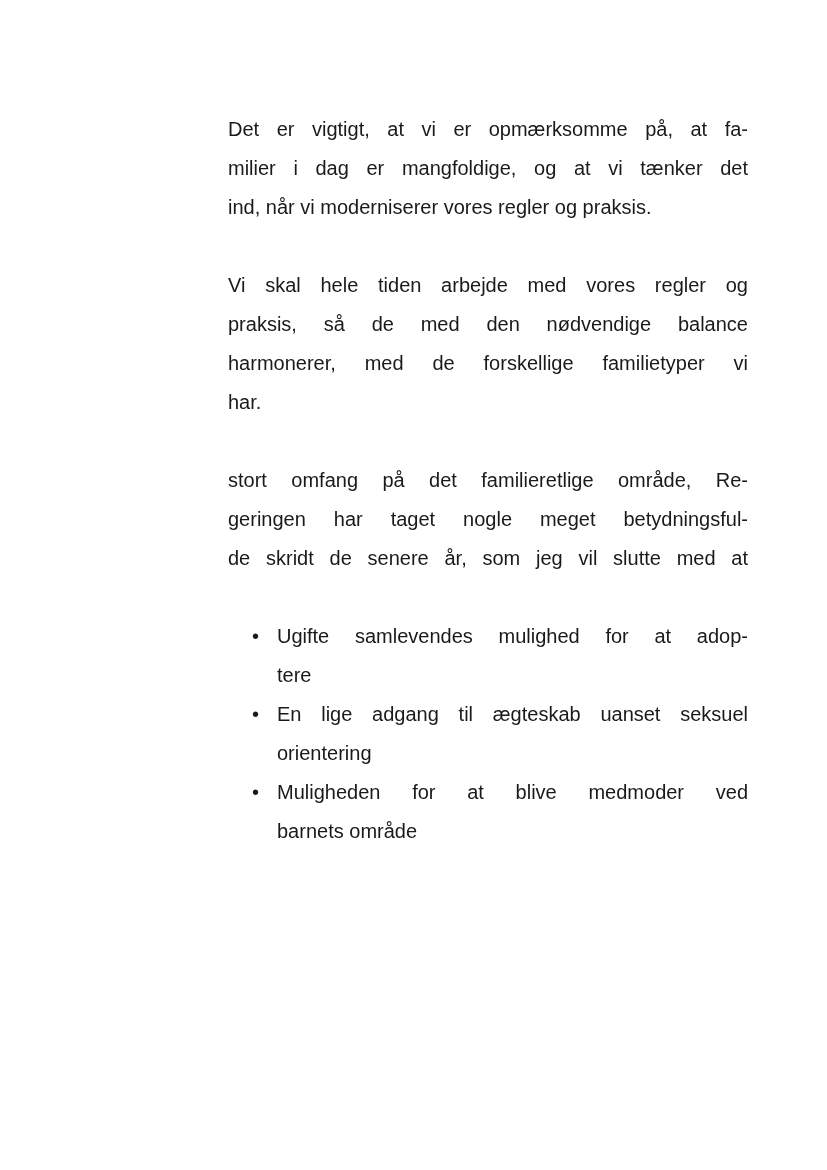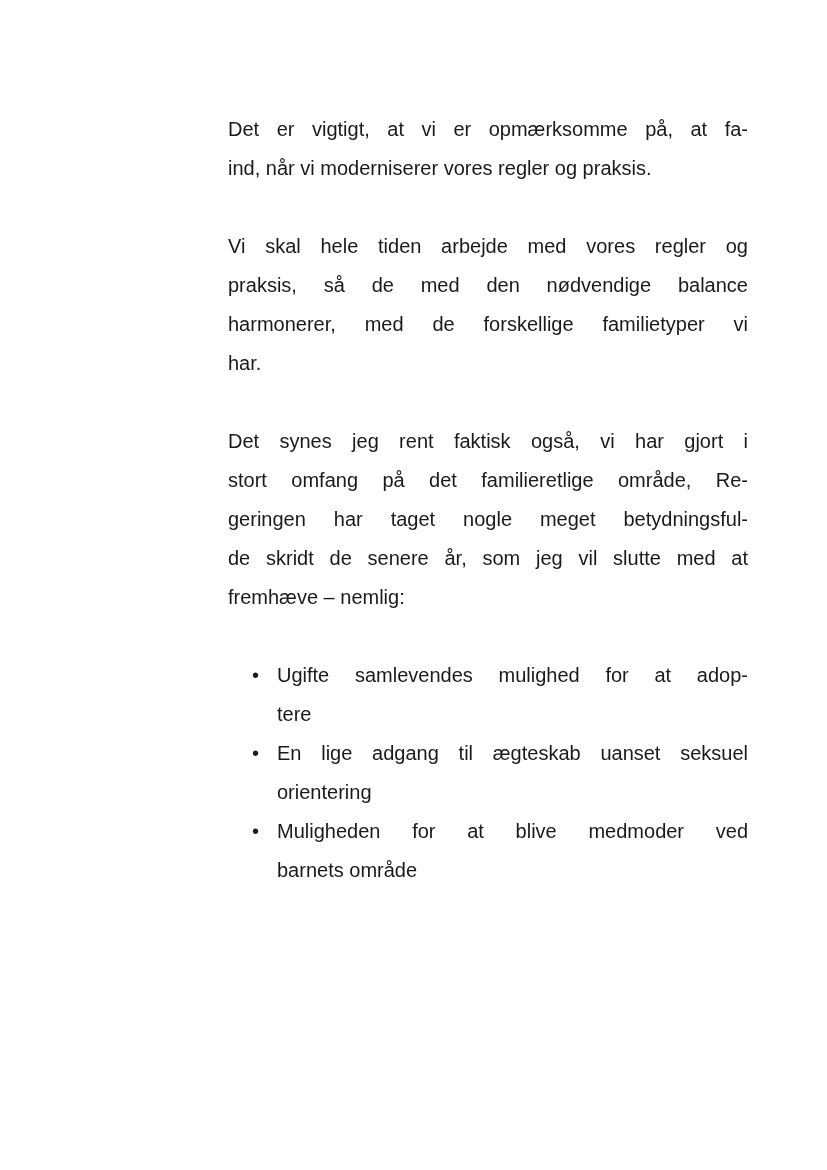--- a/index.html
+++ b/index.html
@@ -65,34 +65,33 @@
   }
 </style>
 </head>
 <body>
 
 <div class="page">
   <div class="content" id="doc-content">
 
   <div class="paragraph">
         <div class="line just">Det er vigtigt, at vi er opmærksomme på, at fa-</div>
+        <div class="line just">milier i dag er mangfoldige, og at vi tænker det</div>
         <div class="line">ind, når vi moderniserer vores regler og praksis.</div>
       </div>
       <div class="paragraph">
         <div class="line just">Vi skal hele tiden arbejde med vores regler og</div>
         <div class="line just">praksis, så de med den nødvendige balance</div>
         <div class="line just">harmonerer, med de forskellige familietyper vi</div>
         <div class="line">har.</div>
       </div>
       <div class="paragraph">
-        <div class="line just">Det synes jeg rent faktisk også, vi har gjort i</div>
         <div class="line just">stort omfang på det familieretlige område, Re-</div>
         <div class="line just">geringen har taget nogle meget betydningsful-</div>
         <div class="line just">de skridt de senere år, som jeg vil slutte med at</div>
-        <div class="line">fremhæve – nemlig:</div>
       </div>
       <div class="bullet-list">
         <div class="bullet-item">
           <div class="bullet-marker">•</div>
           <div class="bullet-text">
             <div class="line just">Ugifte samlevendes mulighed for at adop-</div>
             <div class="line">tere</div>
           </div>
         </div>
         <div class="bullet-item">

